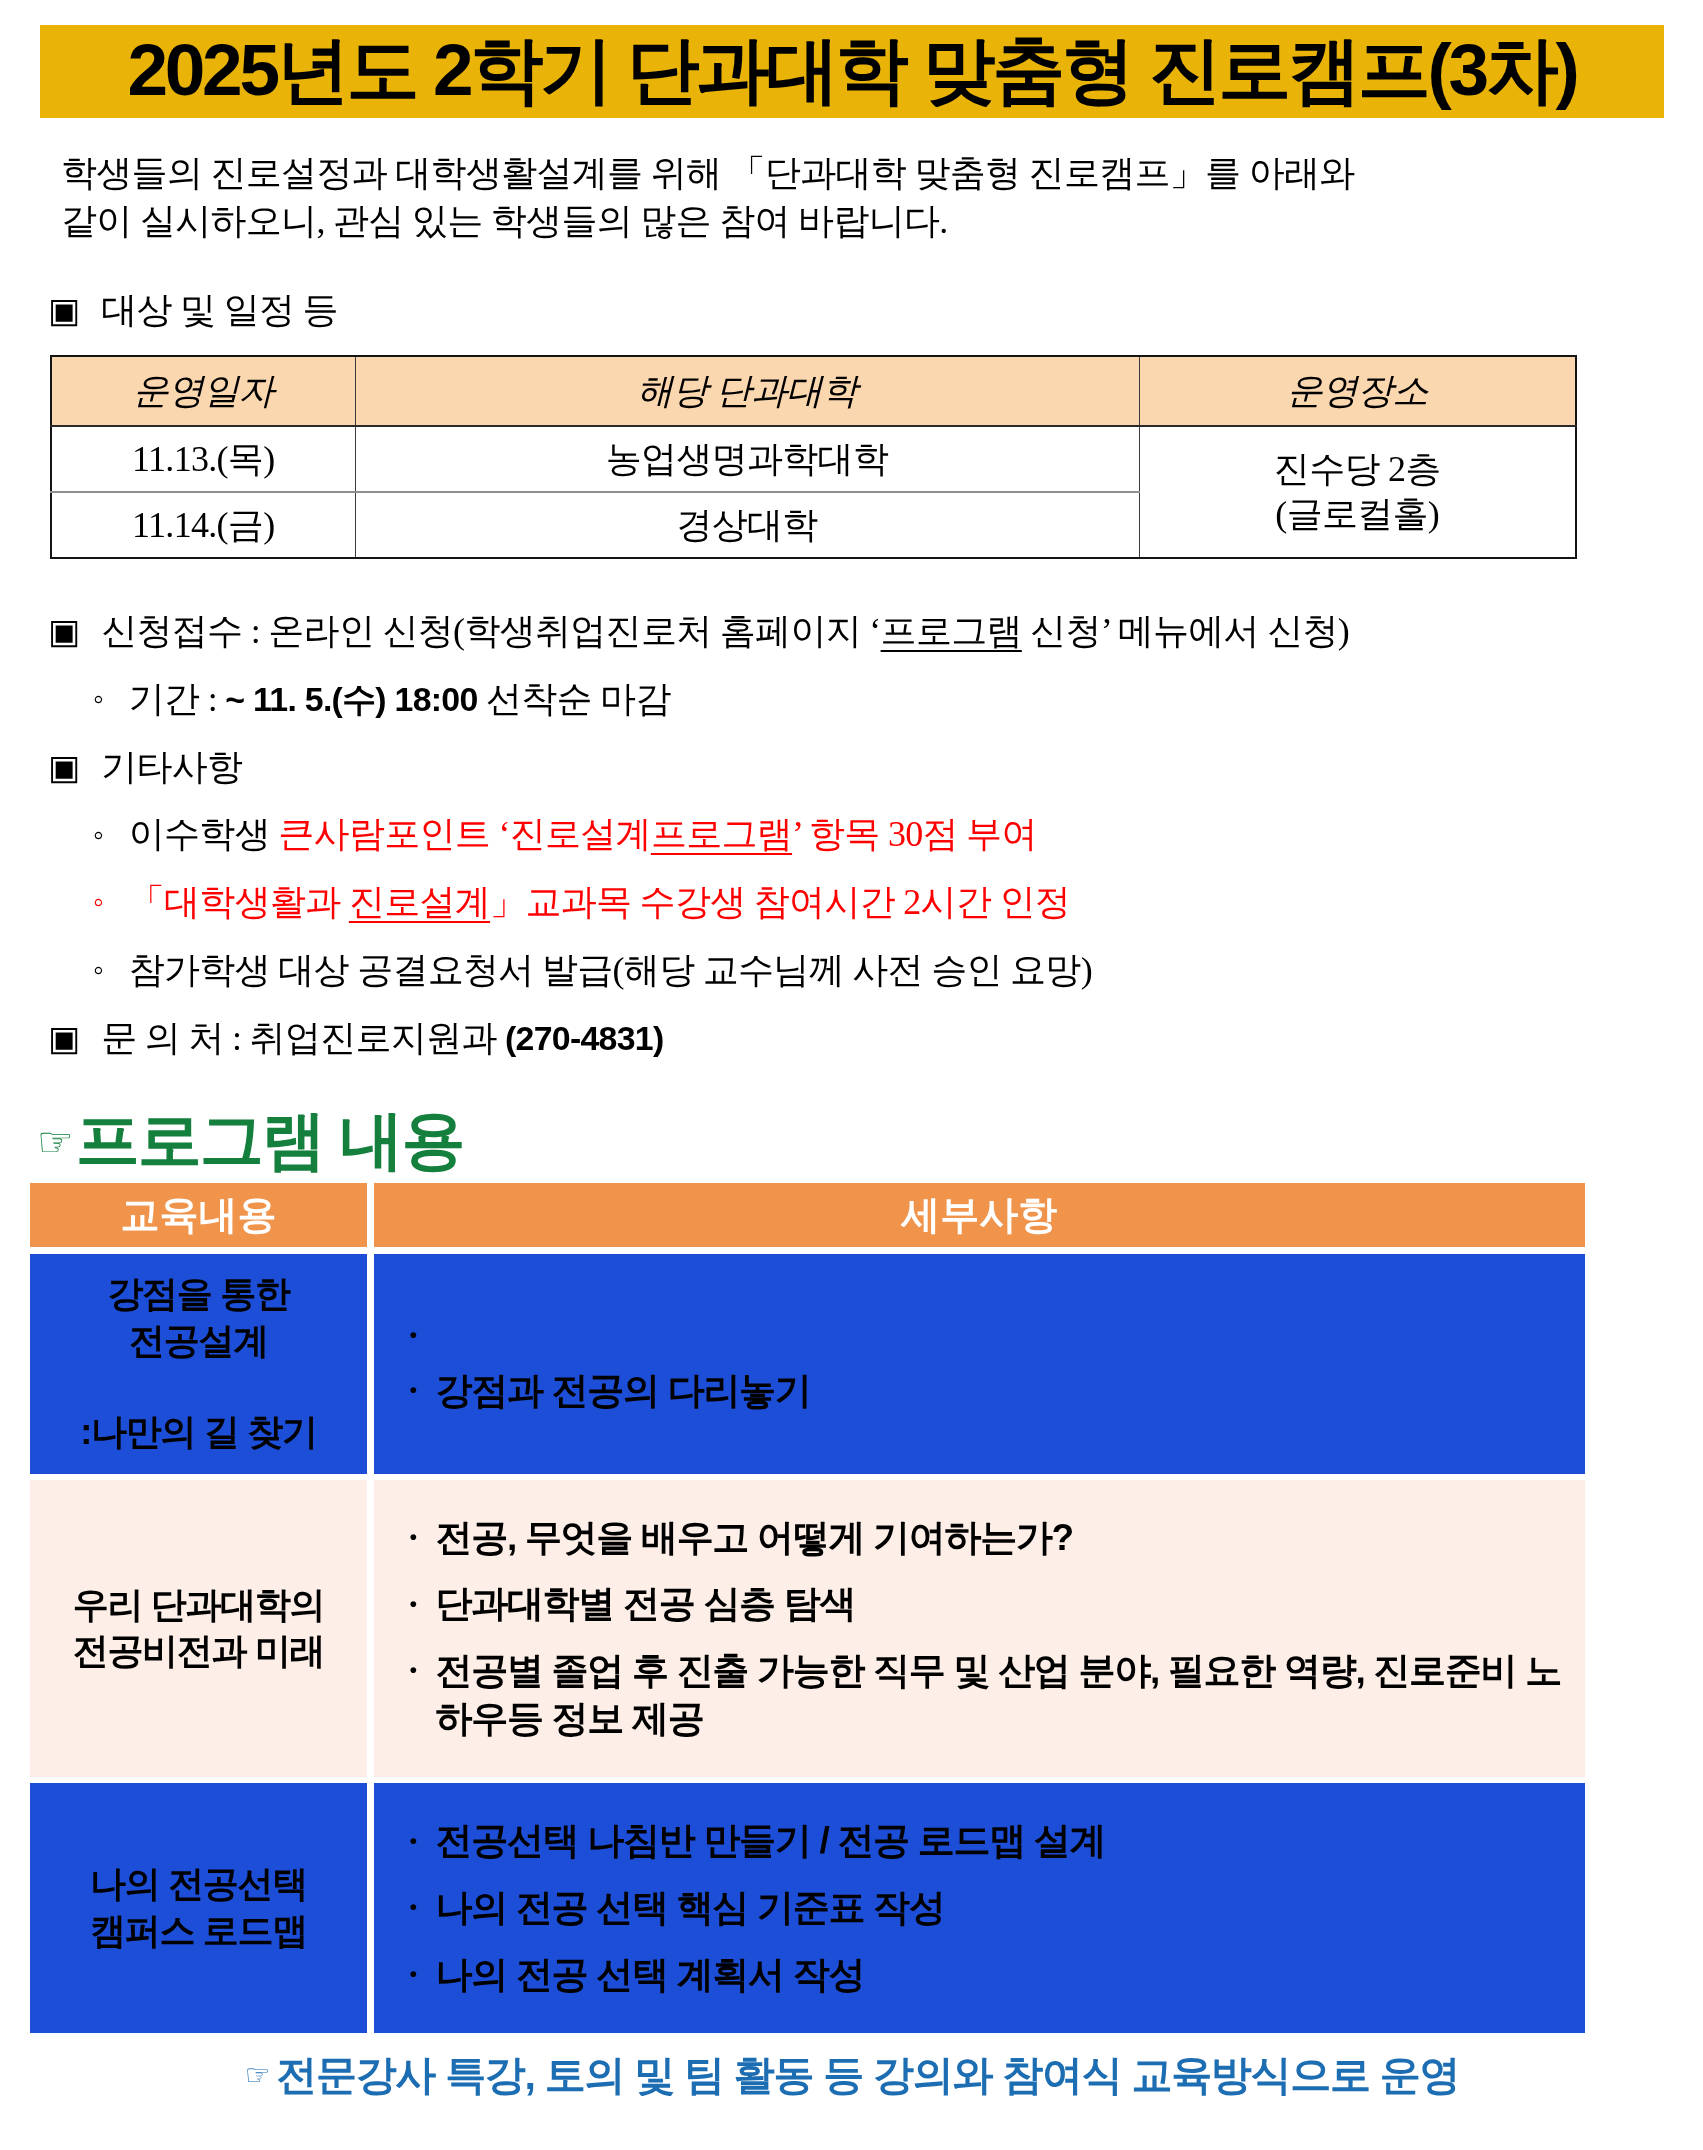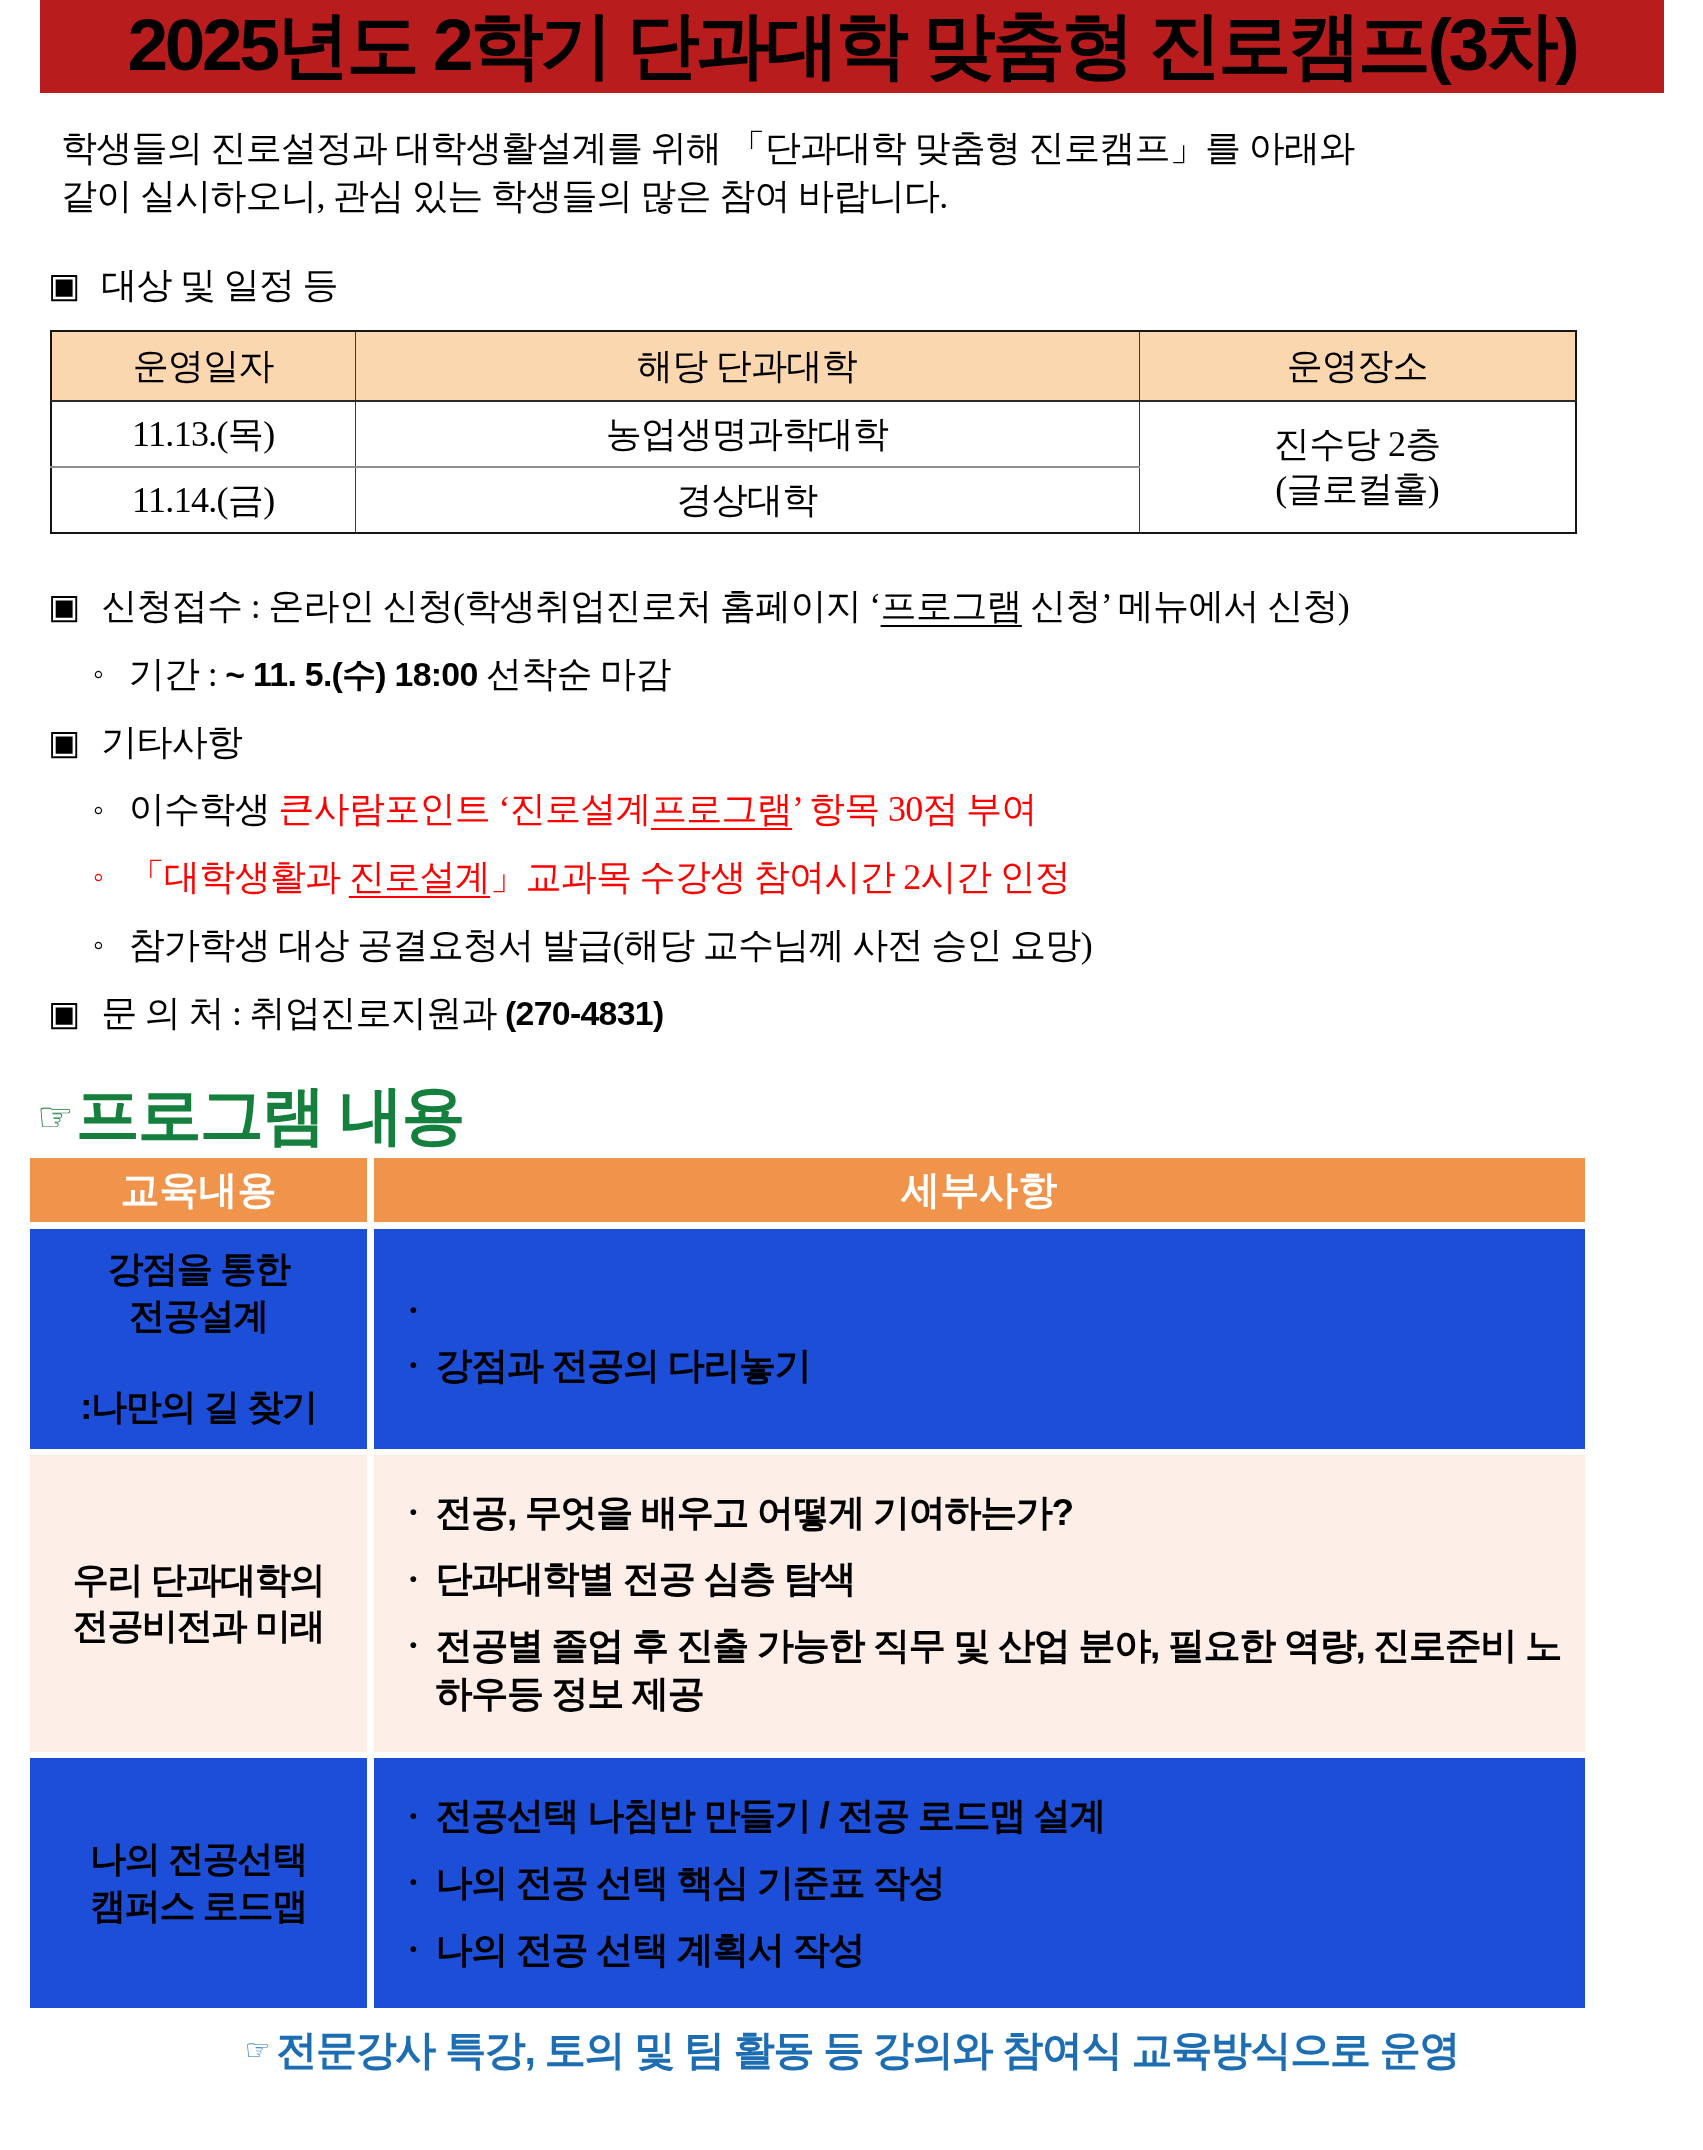--- a/index.html
+++ b/index.html
@@ -1,21 +1,21 @@
 <!DOCTYPE html>
 <html style="font-size:10.7px"><head>
 <meta charset="utf-8">
 <style>
   html,body{margin:0;padding:0;background:#ffffff;}
   body{width:1704px;height:2151px;overflow:hidden;position:relative;
        font-family:"Liberation Serif", serif;color:#000;}
   .page{width:1704px;height:2151px;}
 
   
-  .banner{margin:0 40px 0 40px;background:#b91c1c;text-align:center;
+  .banner{margin:25px 40px 0 40px;background:#eab308;text-align:center;
           padding:6.7px 0 9.3px 0;}
   .banner .t{font-family:"Liberation Sans", sans-serif;font-weight:bold;
           font-size:73px;letter-spacing:-3.3px;white-space:nowrap;line-height:1.05;}
 
   
   .intro{margin:32px 47px 0 61px;font-size:36px;line-height:1.33;letter-spacing:-0.7px;}
 
   
   .line{font-size:36px;margin:18.7px 0 0 48px;letter-spacing:-0.7px;white-space:nowrap;}
   .line.lvl1{margin-left:93px;}
@@ -24,21 +24,21 @@
   .g{font-family:"Liberation Sans", sans-serif;font-weight:bold;font-size:0.94em;}
   .red{color:#FE0000;}
   .u{text-decoration:underline;text-decoration-thickness:2px;text-underline-offset:6.7px;}
 
   
   table.sched{border-collapse:collapse;margin:20px 0 0 50px;width:1525px;
           table-layout:fixed;font-size:36px;letter-spacing:-0.7px;}
   table.sched td, table.sched th{border:1.3px solid #3a3a3a;text-align:center;
           font-weight:normal;padding:0;}
   table.sched{border:2.7px solid #141414;}
-  tr.sched-head th{background:#FBD7B0;height:68px;border-bottom:2px solid #2a2a2a;}
+  tr.sched-head th{background:#FBD7B0;height:68px;border-bottom:2px solid #2a2a2a;font-style:italic;}
   tr.srow td{height:64px;}
   tr.srow2 td{border-top:2px solid #8f8f8f;}
   td.venue{line-height:1.25;}
 
   
   .prog-head{margin:44px 0 0 37px;color:#15803d;font-family:"Liberation Sans", sans-serif;
           font-weight:bold;font-size:64px;letter-spacing:-2px;line-height:1.05;}
   .prog-head .finger{font-size:41px;font-weight:normal;position:relative;top:-5.3px;margin-right:4px;}
 
   

